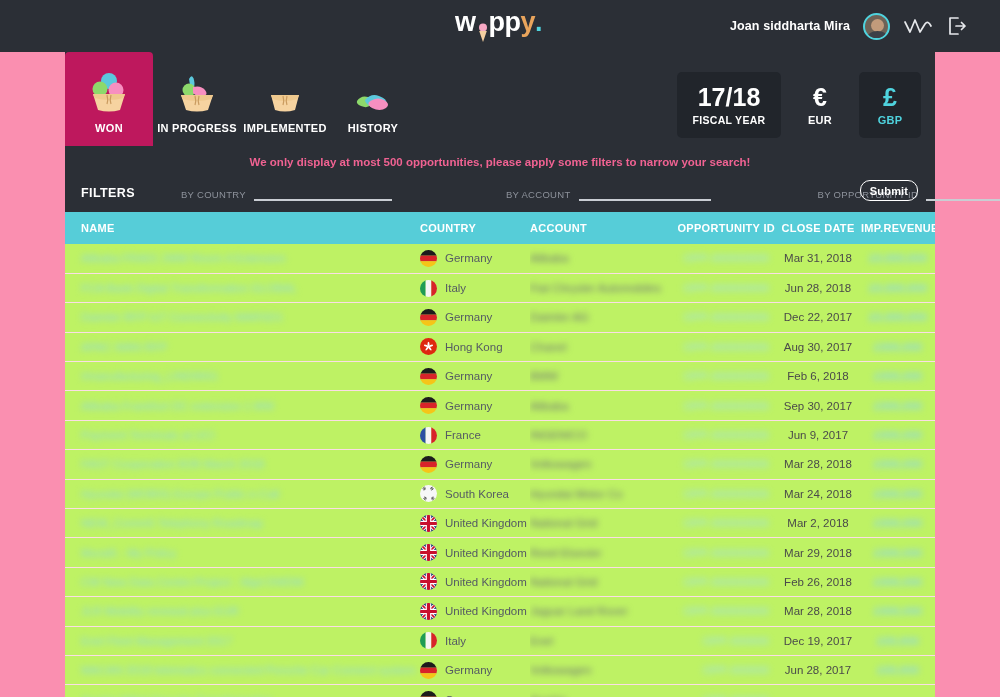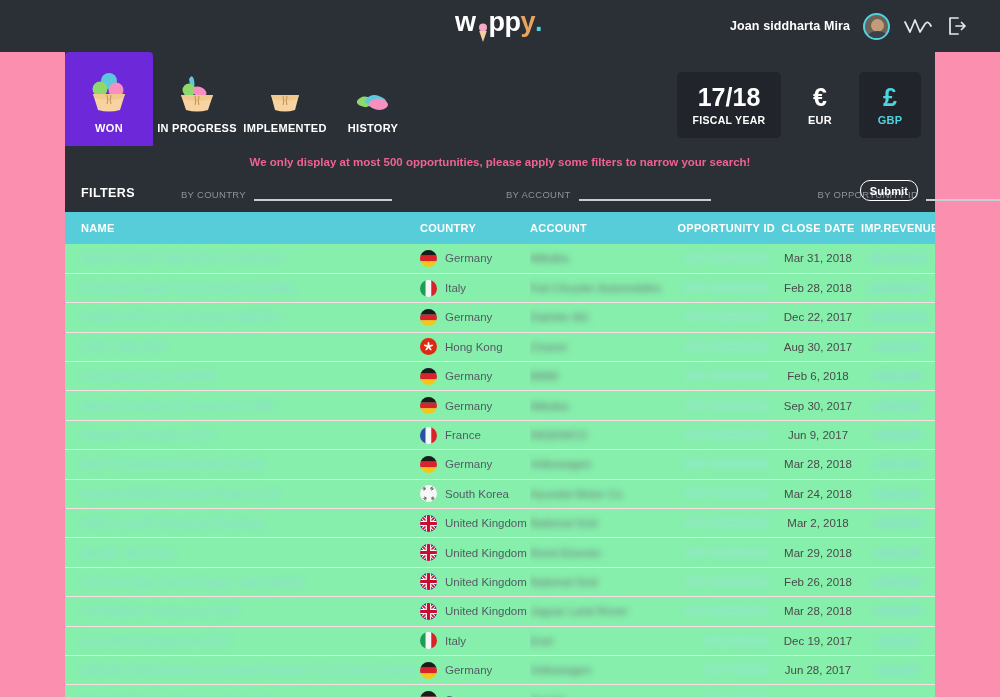--- a/index.html
+++ b/index.html
@@ -63,21 +63,21 @@
   .tabs {
     position: absolute; left: 0; top: 0; height: 94px;
     display: flex; align-items: flex-end;
   }
   .tab {
     width: 88px; height: 94px;
     display: flex; flex-direction: column; align-items: center;
     justify-content: flex-end; padding-bottom: 12px;
     cursor: pointer; position: relative;
   }
-  .tab.active { background: #6d28d9; border-radius: 4px 4px 0 0; text-align: right; }
+  .tab.active { background: #be185d; border-radius: 4px 4px 0 0; text-align: right; }
   .tab .tlabel {
     color: #FFFFFF; font-size: 11px; font-weight: bold;
     letter-spacing: 0.3px; white-space: nowrap;
   }
   .tab svg { margin-bottom: 7px; }
 
   .noticebar {
     position: absolute; left: 0; top: 100px; width: 870px;
     text-align: center;
   }
@@ -157,21 +157,21 @@
     font-size: 11px; font-weight: bold; letter-spacing: 0.3px;
     height: 32px; text-align: left; padding: 0 0 0 0; vertical-align: middle;
   }
   thead th.c-name { padding-left: 16px; width: 355px; }
   thead th.c-country { width: 110px; }
   thead th.c-account { width: 145px; }
   thead th.c-oppid { width: 100px; text-align: right; }
   thead th.c-date { width: 86px; text-align: center; }
   thead th.c-rev { width: 74px; text-align: center; }
 
-  tbody tr { height: 29.4px; background: #86efac; }
+  tbody tr { height: 29.4px; background: #bef264; }
   tbody td {
     border-bottom: 1px solid #FBDDE5;
     font-size: 11.5px; color: #4A4A4A; vertical-align: middle;
     white-space: nowrap; overflow: hidden;
   }
   td.c-name { padding-left: 16px; color: #8FD8DC; }
   td.c-country { color: #555B63; }
   td.c-account { color: #6B6F75; }
   td.c-oppid { color: #9FE0E5; text-align: right; padding-right: 6px; }
   td.c-date { color: #4A4A4A; text-align: center; }
@@ -350,21 +350,21 @@
           <span class="flag"><svg viewBox="0 0 20 20" width="17" height="17">
                     <rect width="6.67" height="20" x="0" fill="#1F9C54"></rect>
                     <rect width="6.67" height="20" x="6.67" fill="#F5F5F5"></rect>
                     <rect width="6.66" height="20" x="13.33" fill="#D8232A"></rect>
                   </svg></span>
           <span>Italy</span>
         </span>
             </td>
             <td class="c-account"><span class="blur-strong">Fiat Chrysler Automobiles</span></td>
             <td class="c-oppid"><span class="blur">OPP-000000000</span></td>
-            <td class="c-date">Feb 28, 2018</td>
+            <td class="c-date">Jun 28, 2018</td>
             <td class="c-rev"><span class="blur">£0,000,000</span></td>
           </tr>
           <tr>
             <td class="c-name"><span class="blur">Daimler RFP IoT Connectivity MARSD1</span></td>
             <td class="c-country">
         <span class="flagcell">
           <span class="flag"><svg viewBox="0 0 20 20" width="17" height="17">
                     <rect width="20" height="6.67" y="0" fill="#1C1C1C"></rect>
                     <rect width="20" height="6.67" y="6.67" fill="#D8232A"></rect>
                     <rect width="20" height="6.66" y="13.33" fill="#F5C518"></rect>

